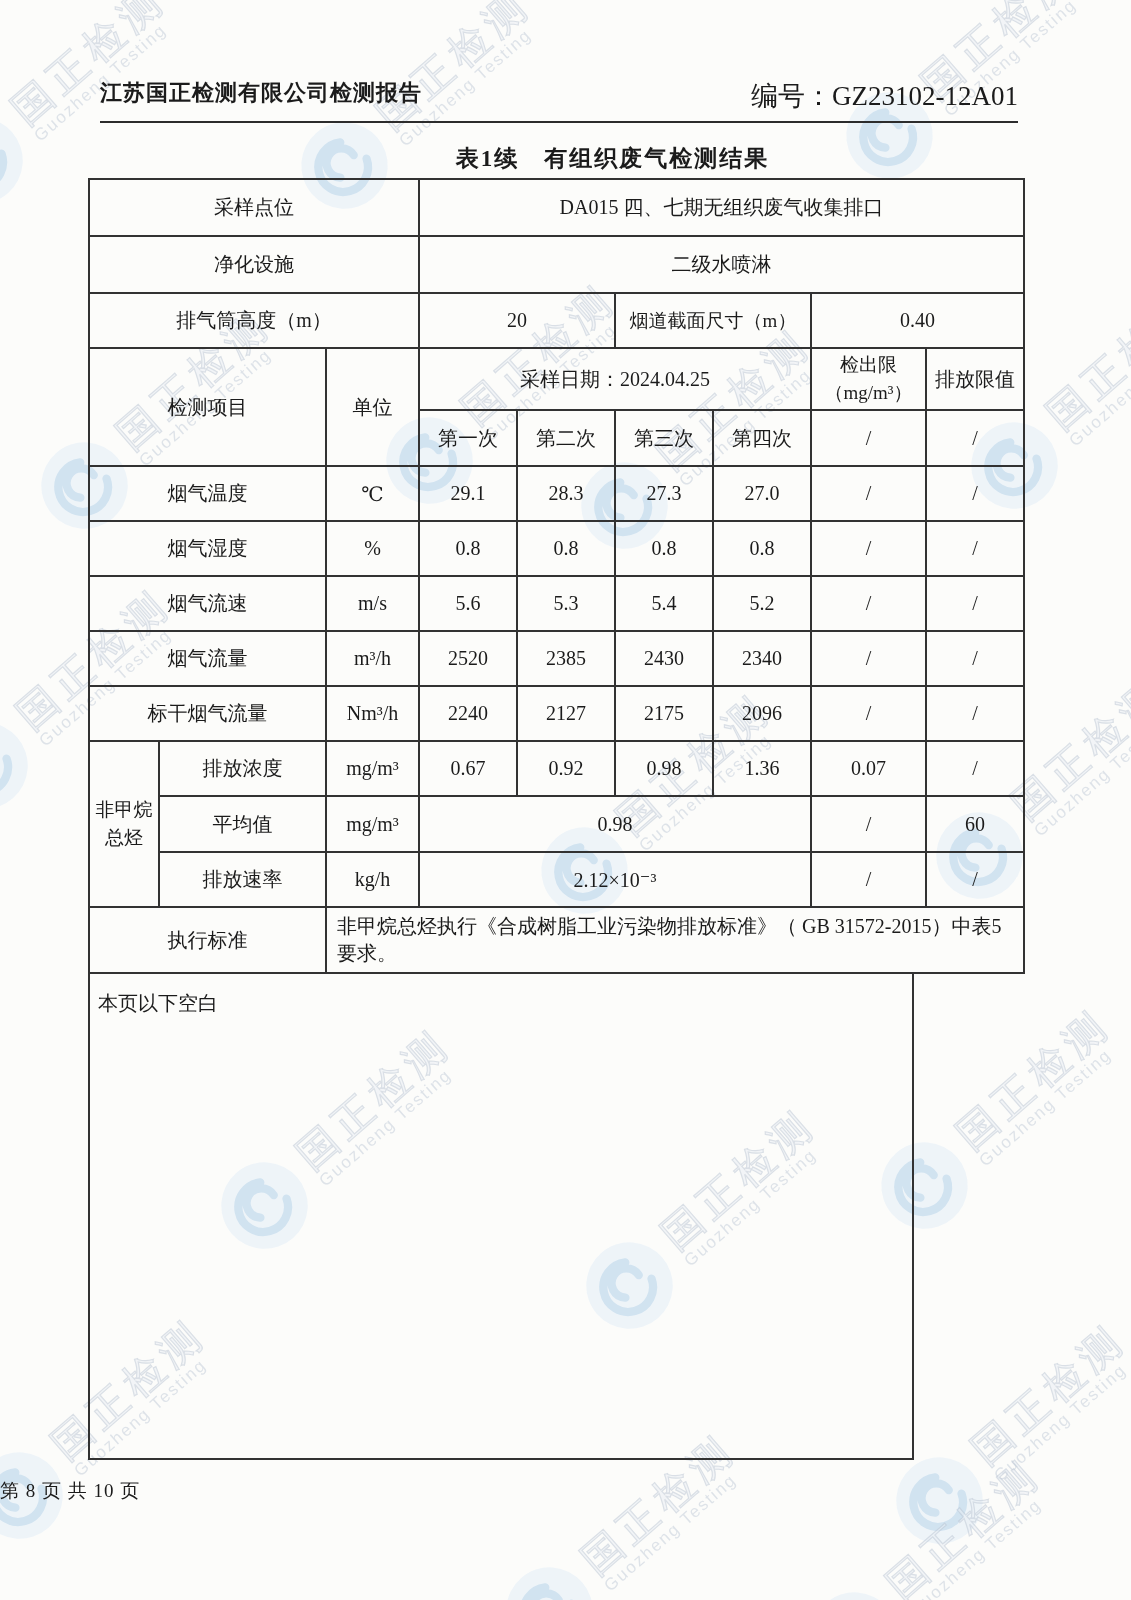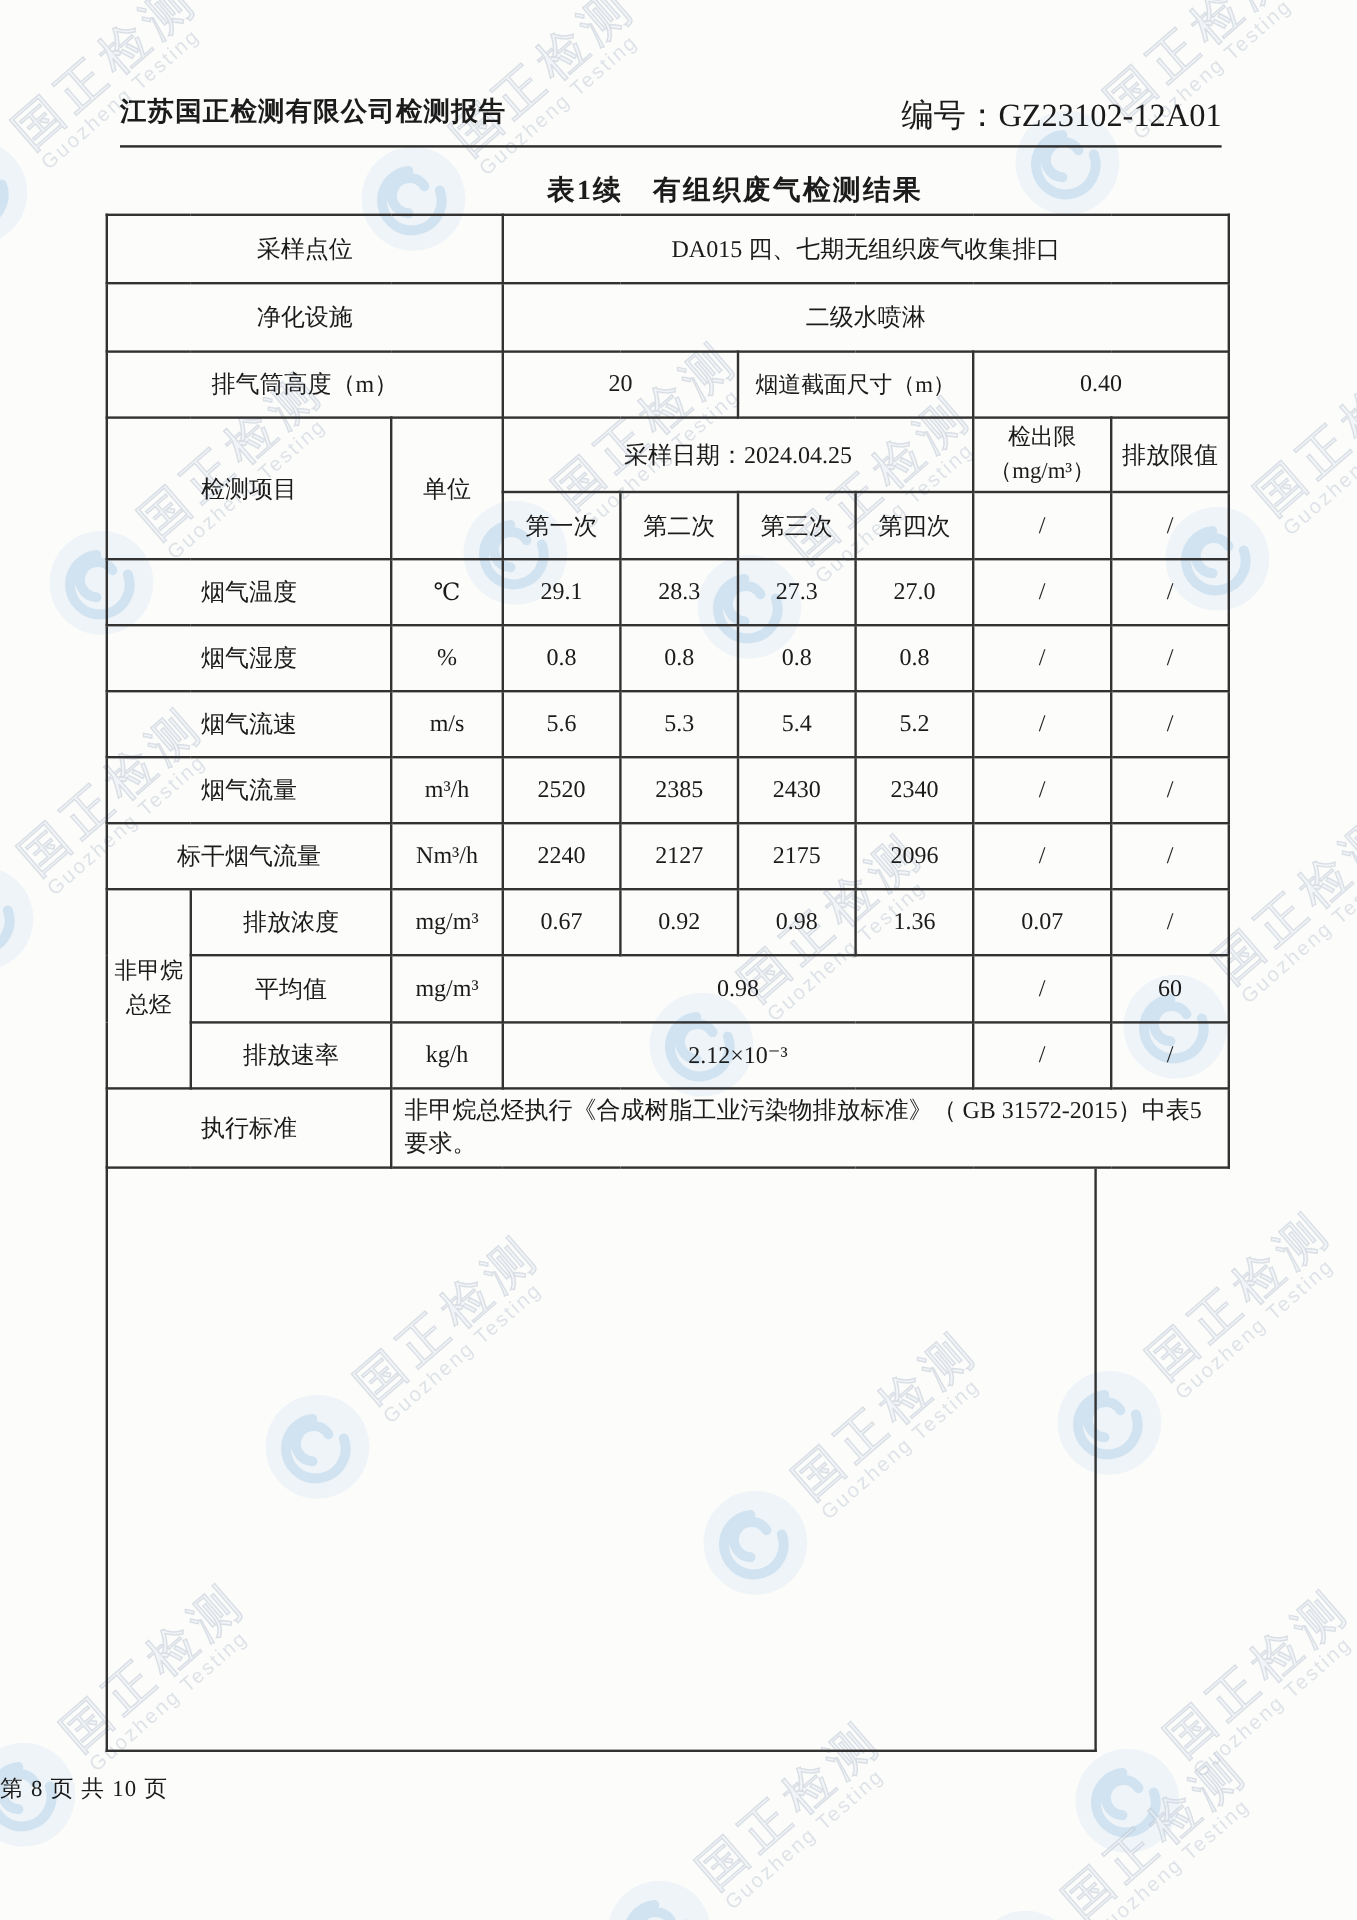--- a/index.html
+++ b/index.html
@@ -363,18 +363,19 @@
       </tr>
       <tr style="height:60px">
         <td colspan="2">执行标准</td>
         <td colspan="7" class="left pre">非甲烷总烃执行《合成树脂工业污染物排放标准》（ GB 31572-2015）中表5
 要求。</td>
       </tr>
     </tbody>
       </table>
 
     <div class="notes-box">
+      <div class="note-line">本页以下空白</div>
     </div>
   </div>
 
   <div class="footer">第 8 页 共 10 页</div>
 
 </div>
 
 </body></html>

